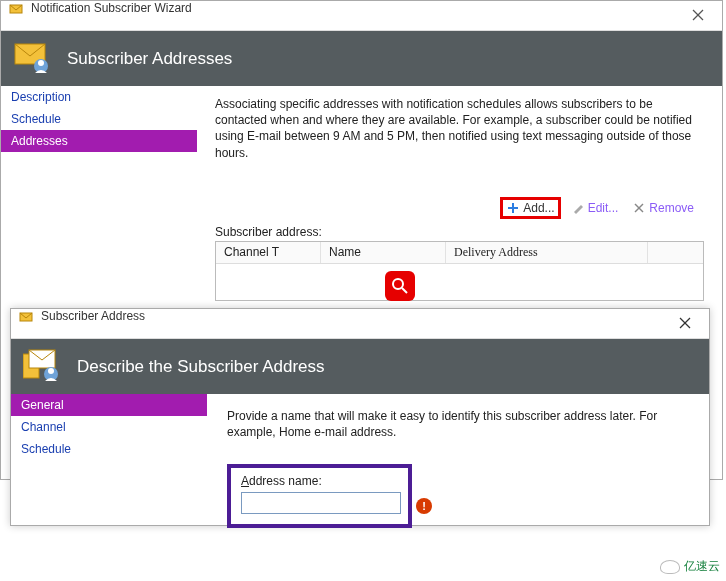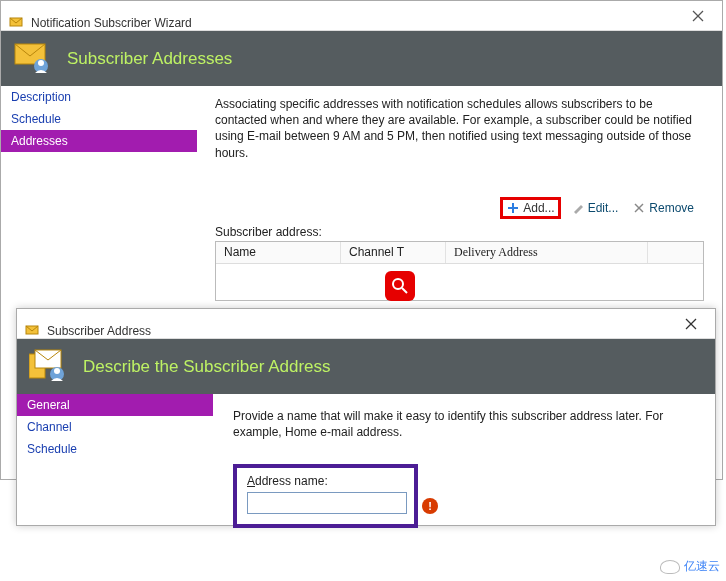--- a/index.html
+++ b/index.html
@@ -1,40 +1,40 @@
 <!DOCTYPE html>
 <html><head>
 <meta charset="utf-8">
 <style>
   * { box-sizing: border-box; font-family: "Segoe UI", Tahoma, sans-serif; }
   body { margin: 0; background: #fff; width: 726px; height: 581px; position: relative; overflow: hidden; }
 
   .window { position: absolute; background: #fff; border: 1px solid #aaa; }
   .w1 { left: 0; top: 0; width: 723px; height: 480px; }
-  .w2 { left: 16px; top: 308px; width: 700px; height: 218px; box-shadow: 0 0 8px rgba(0,0,0,.2); }
+  .w2 { left: 10px; top: 308px; width: 700px; height: 218px; box-shadow: 0 0 8px rgba(0,0,0,.2); }
 
-  .titlebar { height: 30px; display: flex; align-items: flex-end; padding: 0 4px 0 8px; border-bottom: 1px solid #ddd; background: #fff; }
+  .titlebar { height: 30px; display: flex; align-items: flex-start; padding: 0 4px 0 8px; border-bottom: 1px solid #ddd; background: #fff; }
   .titlebar .ticon { width: 16px; height: 16px; margin-right: 6px; display: flex; align-items: center; justify-content: center; }
   .titlebar .ttext { font-size: 12px; color: #333; flex: 1; }
   .titlebar .close { width: 40px; height: 28px; display: flex; align-items: center; justify-content: center; color: #555; font-size: 14px; }
 
-  .banner { height: 55px; background: #555c5f; display: flex; align-items: center; padding-left: 12px; color: #bef264; font-size: 17px; }
+  .banner { height: 55px; background: #555c5f; display: flex; align-items: center; padding-left: 12px; color: #ffffff; font-size: 17px; }
   .banner .bicon { margin-right: 14px; position: relative; width: 40px; height: 38px; }
 
   .body { display: flex; height: calc(100% - 85px); }
   .sidebar { width: 196px; background: #fff; }
   .sideitem { padding: 4px 10px; font-size: 12px; color: #1a3fb0; cursor: default; }
   .sideitem.selected { background: #a21caf; color: #fff; }
 
   .content { flex: 1; padding: 10px 18px; font-size: 12px; color: #222; }
   .desc { line-height: 1.35; }
 
   .toolbar { margin-top: 36px; display: flex; justify-content: flex-end; gap: 6px; align-items: center; padding-right: 6px; }
   .tbtn { display: flex; align-items: center; gap: 3px; font-size: 12px; color: #333; padding: 2px 4px; }
-  .tbtn.disabled { color: #0c4a6e; }
+  .tbtn.disabled { color: #8b5cf6; }
   .tbtn .ic { width: 14px; height: 14px; display: flex; align-items: center; justify-content: center; }
 
   .hl-add { border: 3px solid #e60000; padding: 1px 3px; }
   .hl-zoom { position: absolute; width: 30px; height: 30px; background: #e60000; border-radius: 6px; display: flex; align-items: center; justify-content: center; color: #fff; left: 384px; top: 270px; }
 
   .sublabel { margin-top: 6px; font-size: 12px; }
   .table { border: 1px solid #bbb; margin-top: 2px; height: 60px; }
   .thead { display: flex; background: #fafafa; border-bottom: 1px solid #ddd; font-size: 12px; }
   .th { padding: 3px 8px; border-right: 1px solid #e2e2e2; }
   .th.c1 { width: 125px; }
@@ -42,21 +42,21 @@
   .th.c3 { flex: 1; font-family: Liberation Serif, serif; }
   .th.c4 { width: 55px; border-right: none; }
 
   
   .content2 { flex: 1; padding: 14px 20px; font-size: 12px; color: #222; }
   .fieldbox { margin-top: 24px; border: 4px solid #4c1d95; padding: 6px 10px 10px 10px; width: 185px; position: relative; }
   .fieldlabel { font-size: 12px; margin-bottom: 4px; }
   .txt { width: 160px; height: 22px; border: 1px solid #7a9ac0; padding: 1px 4px; font-size: 12px; }
   .erricon { position: absolute; right: -24px; bottom: 10px; width: 16px; height: 16px; border-radius: 50%; background: #d83b01; color: #fff; display: flex; align-items: center; justify-content: center; font-size: 11px; font-weight: bold; }
 
-  .watermark { position: absolute; right: 6px; bottom: 6px; font-size: 12px; color: #3b82f6; display:flex; align-items:center; gap:4px;}
+  .watermark { position: absolute; right: 6px; bottom: 6px; font-size: 12px; color: #15803d; display:flex; align-items:center; gap:4px;}
   .watermark .cloud { width:20px; height:14px; border:1.5px solid #bbb; border-radius: 50% 50% 40% 40%; position:relative;}
 </style>
 </head>
 <body>
 
 <div class="window w1">
   <div class="titlebar">
     <span class="ticon">
       <svg width="16" height="16">
           <rect x="1" y="4" width="12" height="8" fill="#f3c13a" stroke="#b8860b"></rect>
@@ -115,22 +115,22 @@
                 <line x1="2" y1="2" x2="10" y2="10" stroke="#888" stroke-width="1.5"></line>
                 <line x1="10" y1="2" x2="2" y2="10" stroke="#888" stroke-width="1.5"></line>
               </svg>
             </span>
           <span>Remove</span>
         </div>
       </div>
       <div class="sublabel">Subscriber address:</div>
       <div class="table">
         <div class="thead">
+          <div class="th c2">Channel T</div>
           <div class="th c1">Name</div>
-          <div class="th c2">Channel T</div>
           <div class="th c3">Delivery Address</div>
           <div class="th c4"></div>
         </div>
       </div>
     </div>
   </div>
   <div class="hl-zoom">
     <svg width="18" height="18">
         <circle cx="7" cy="7" r="5" fill="none" stroke="#fff" stroke-width="2"></circle>
         <line x1="11" y1="11" x2="16" y2="16" stroke="#fff" stroke-width="2"></line>

